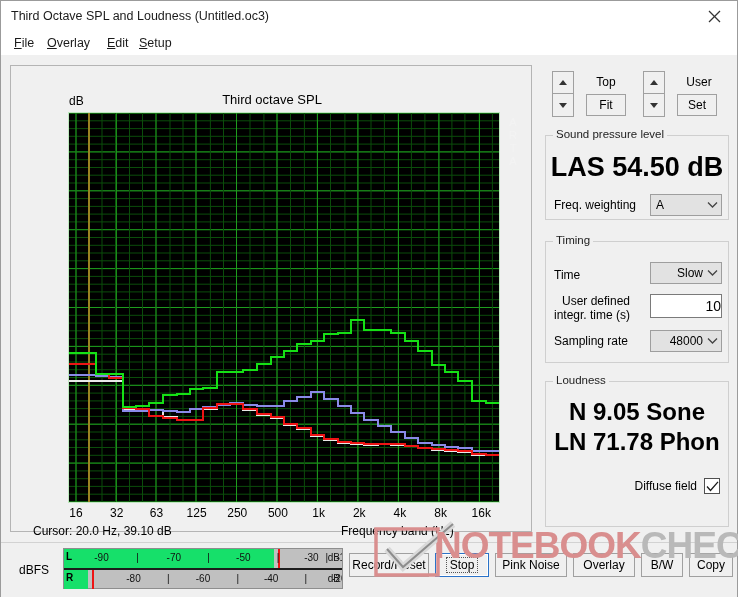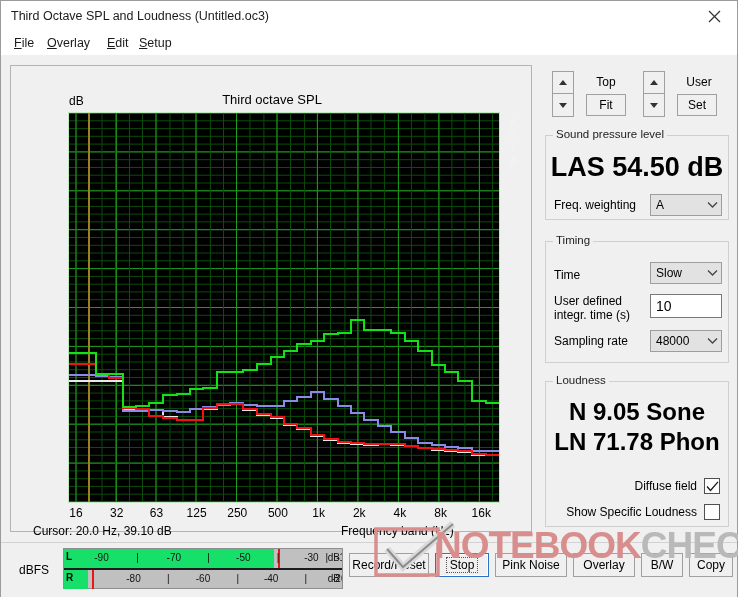--- a/index.html
+++ b/index.html
@@ -285,21 +285,21 @@
         <div class="combo" style="left:104px;top:58px;width:72px;">
           <span class="val">A</span>
           <span class="chev">
               <svg width="11" height="8" viewBox="0 0 11 8">
                 <polyline points="1,1.5 5.5,6 10,1.5" fill="none" stroke="#444" stroke-width="1.3"></polyline>
               </svg>
             </span>
         </div>
       </div>
 
-      <div class="group" style="left:4px;top:176px;width:184px;height:122px;">
+      <div class="group" style="left:4px;top:176px;width:184px;height:122px;text-align:right;">
         <div class="group-title">Timing</div>
 
         <div class="fieldlabel" style="left:8px;top:26px;">Time</div>
         <div class="combo" style="left:104px;top:20px;width:72px;">
           <span class="val">Slow</span>
           <span class="chev">
               <svg width="11" height="8" viewBox="0 0 11 8">
                 <polyline points="1,1.5 5.5,6 10,1.5" fill="none" stroke="#444" stroke-width="1.3"></polyline>
               </svg>
             </span>
@@ -329,24 +329,20 @@
 
         <div class="cbrow" style="left:0;top:96px;width:174px;">
           <span>Diffuse field</span>
           <span class="cbox">
             <svg width="13" height="11" viewBox="0 0 13 11">
                 <polyline points="1,5.5 4.5,9.5 12,0.8" fill="none" stroke="#1a1a1a" stroke-width="1.3"></polyline>
               </svg>
           </span>
         </div>
 
-        <div class="cbrow" style="left:0;top:122px;width:174px;">
-          <span>Show Specific Loudness</span>
-          <span class="cbox"></span>
-        </div>
       </div>
 
     </div>
   </div>
 
   <div class="bottombar">
     <div class="dbfs-label">dBFS</div>
 
     <div class="meterbox">
       <div class="meterrow" id="meter-L" style="top:0;">

